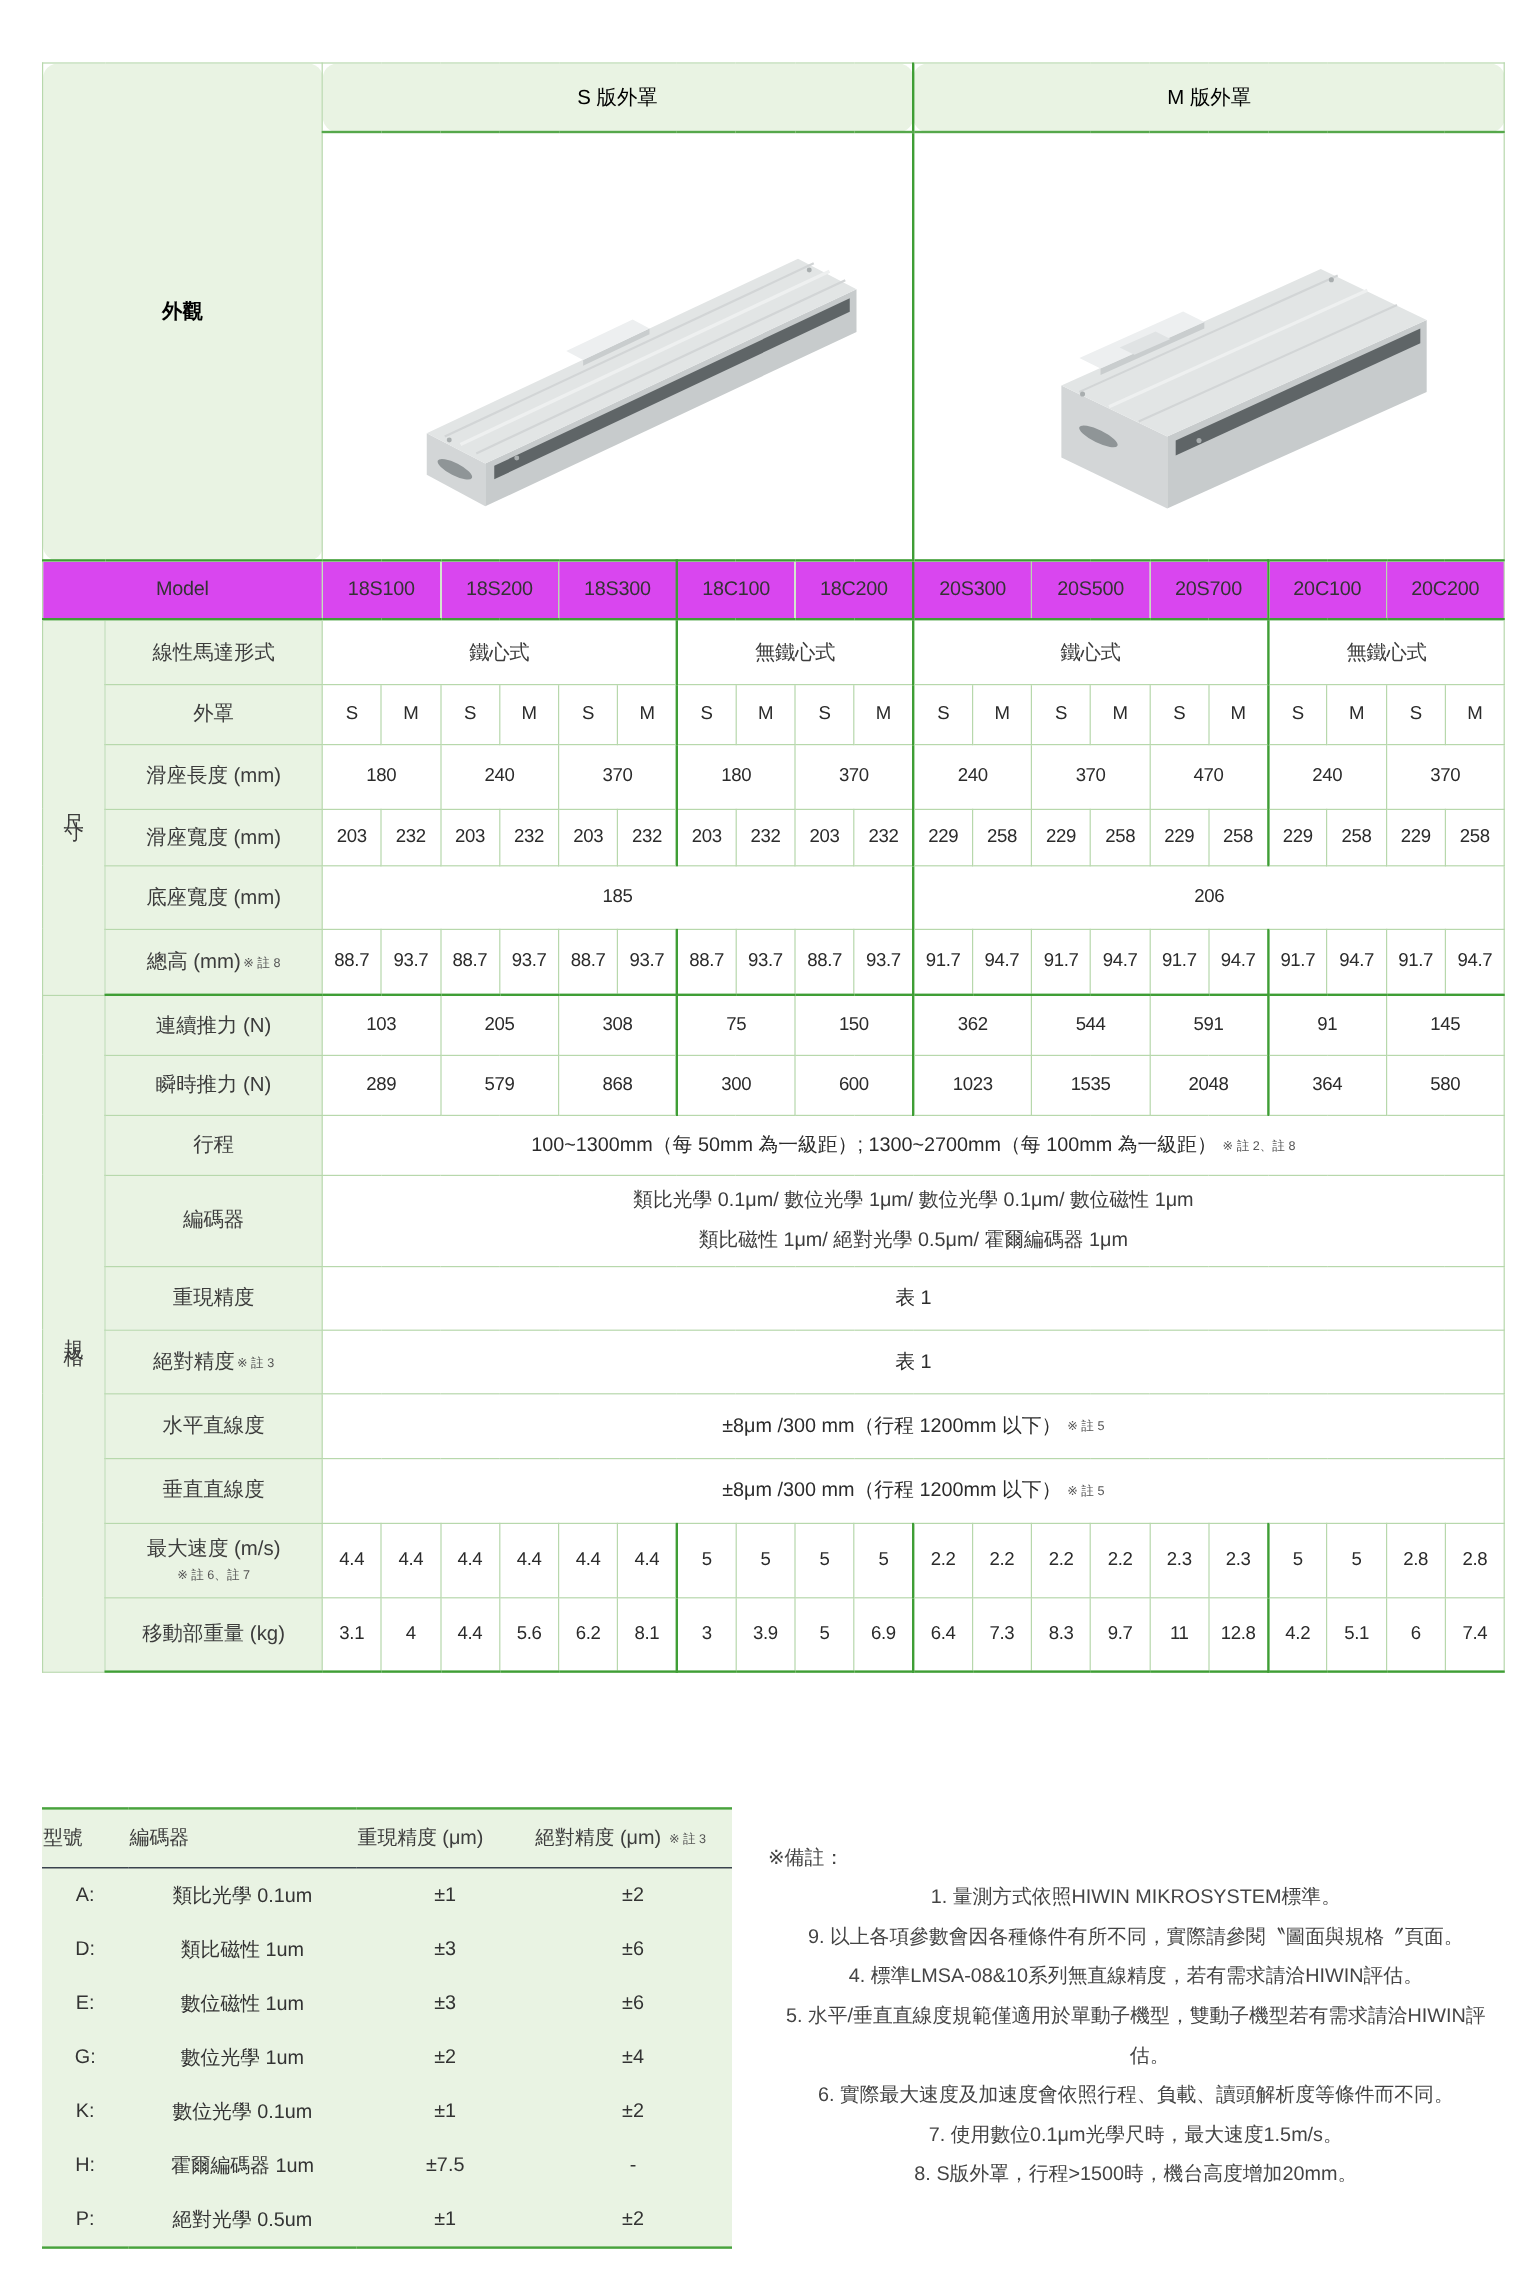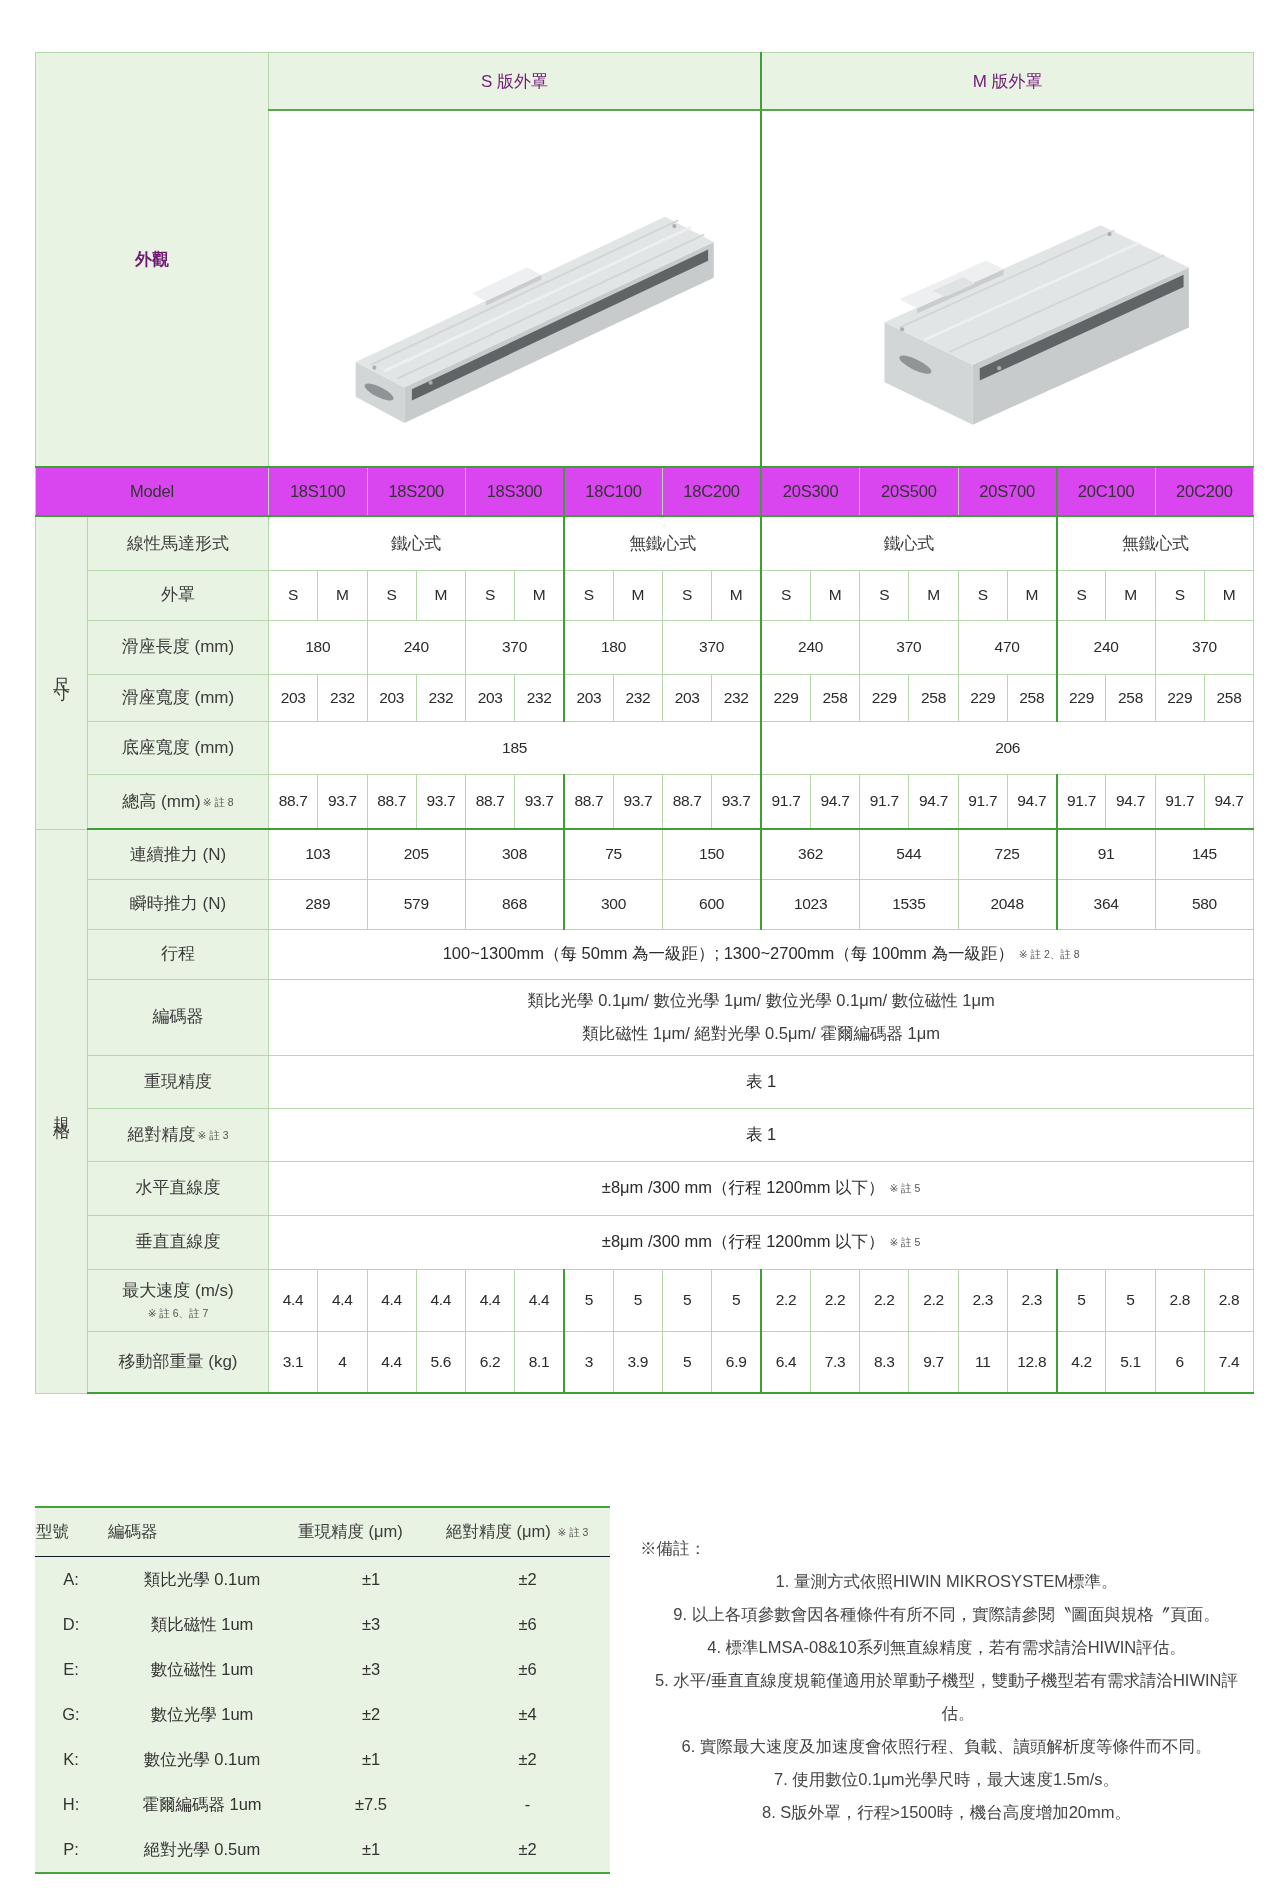--- a/index.html
+++ b/index.html
@@ -16,21 +16,21 @@
     border-collapse:collapse; table-layout:fixed; width:1218px;
     font-size:16px;
   }
   table.spec td{
     border:1px solid #b7d8ac; text-align:center; vertical-align:middle;
     padding:0 1px; overflow:hidden;
   }
   .g{background:#e9f3e3;}
   .w{background:#ffffff;}
   .vr{border-right:2px solid #3f9e35 !important;}
-  tr.app-head td{height:56px; font-size:17px; color:#701a75;}
+  tr.app-head td{height:56px; font-size:17px; color:#000000;border-radius:12px;}
   tr.app-head td.ph-head{border-bottom:2px solid #56a84b;}
   tr.app-photos td{height:355px; background:#fff;}
   tr.model-row td{
     height:47px; background:#d946ef;
     border-top:2px solid #3f9e35; border-bottom:2px solid #3f9e35;
     font-size:16.5px; color:#333; letter-spacing:-0.2px;
   }
   td.appearance-label{font-size:17px; font-weight:bold; color:#3c3c3c;}
   td.lblc{font-size:17px; color:#3c3c3c; line-height:1.25;}
   td.grpc{font-size:17px; color:#3c3c3c; border-bottom:2px solid #3f9e35;}
@@ -54,21 +54,21 @@
     border-collapse:collapse; table-layout:fixed; width:575px;
     background:#e9f3e3; border-top:2px solid #48a33d; border-bottom:2px solid #48a33d;
     font-size:16.5px; color:#3c3c3c;
   }
   table.enc th{
     height:46px; font-weight:normal; border-bottom:1px solid #0f172a;
     text-align:left; vertical-align:middle;
   }
   table.enc td{height:43px; text-align:center; vertical-align:middle; color:#333;}
   .notes{margin-left:30px; width:615px; padding-top:26px; font-size:16.5px; color:#444;}
-  .notes-title{line-height:33px;font-family:Liberation Serif, serif;}
+  .notes-title{line-height:33px;}
   .note-item{line-height:33px; padding-left:1.4em; text-indent:-1.4em;text-align:center;}
 </style>
 </head>
 <body>
 
 <div class="sheet">
 
   <table class="spec">
     <colgroup>
       <col style="width:52px">
@@ -250,21 +250,21 @@
         <tr class="r6">
           <td class="g grpc" rowspan="10"><span class="grp-text">規格</span></td>
           <td class="g lblc"><span>連續推力 (N)</span></td>
           <td class="w dc" colspan="2"><span>103</span></td>
           <td class="w dc" colspan="2"><span>205</span></td>
           <td class="w dc vr" colspan="2"><span>308</span></td>
           <td class="w dc" colspan="2"><span>75</span></td>
           <td class="w dc vr" colspan="2"><span>150</span></td>
           <td class="w dc" colspan="2"><span>362</span></td>
           <td class="w dc" colspan="2"><span>544</span></td>
-          <td class="w dc vr" colspan="2"><span>725</span></td>
+          <td class="w dc vr" colspan="2"><span>591</span></td>
           <td class="w dc" colspan="2"><span>91</span></td>
           <td class="w dc" colspan="2"><span>145</span></td>
         </tr>
         <tr class="r7">
           <td class="g lblc"><span>瞬時推力 (N)</span></td>
           <td class="w dc" colspan="2"><span>289</span></td>
           <td class="w dc" colspan="2"><span>579</span></td>
           <td class="w dc vr" colspan="2"><span>868</span></td>
           <td class="w dc" colspan="2"><span>300</span></td>
           <td class="w dc vr" colspan="2"><span>600</span></td>

